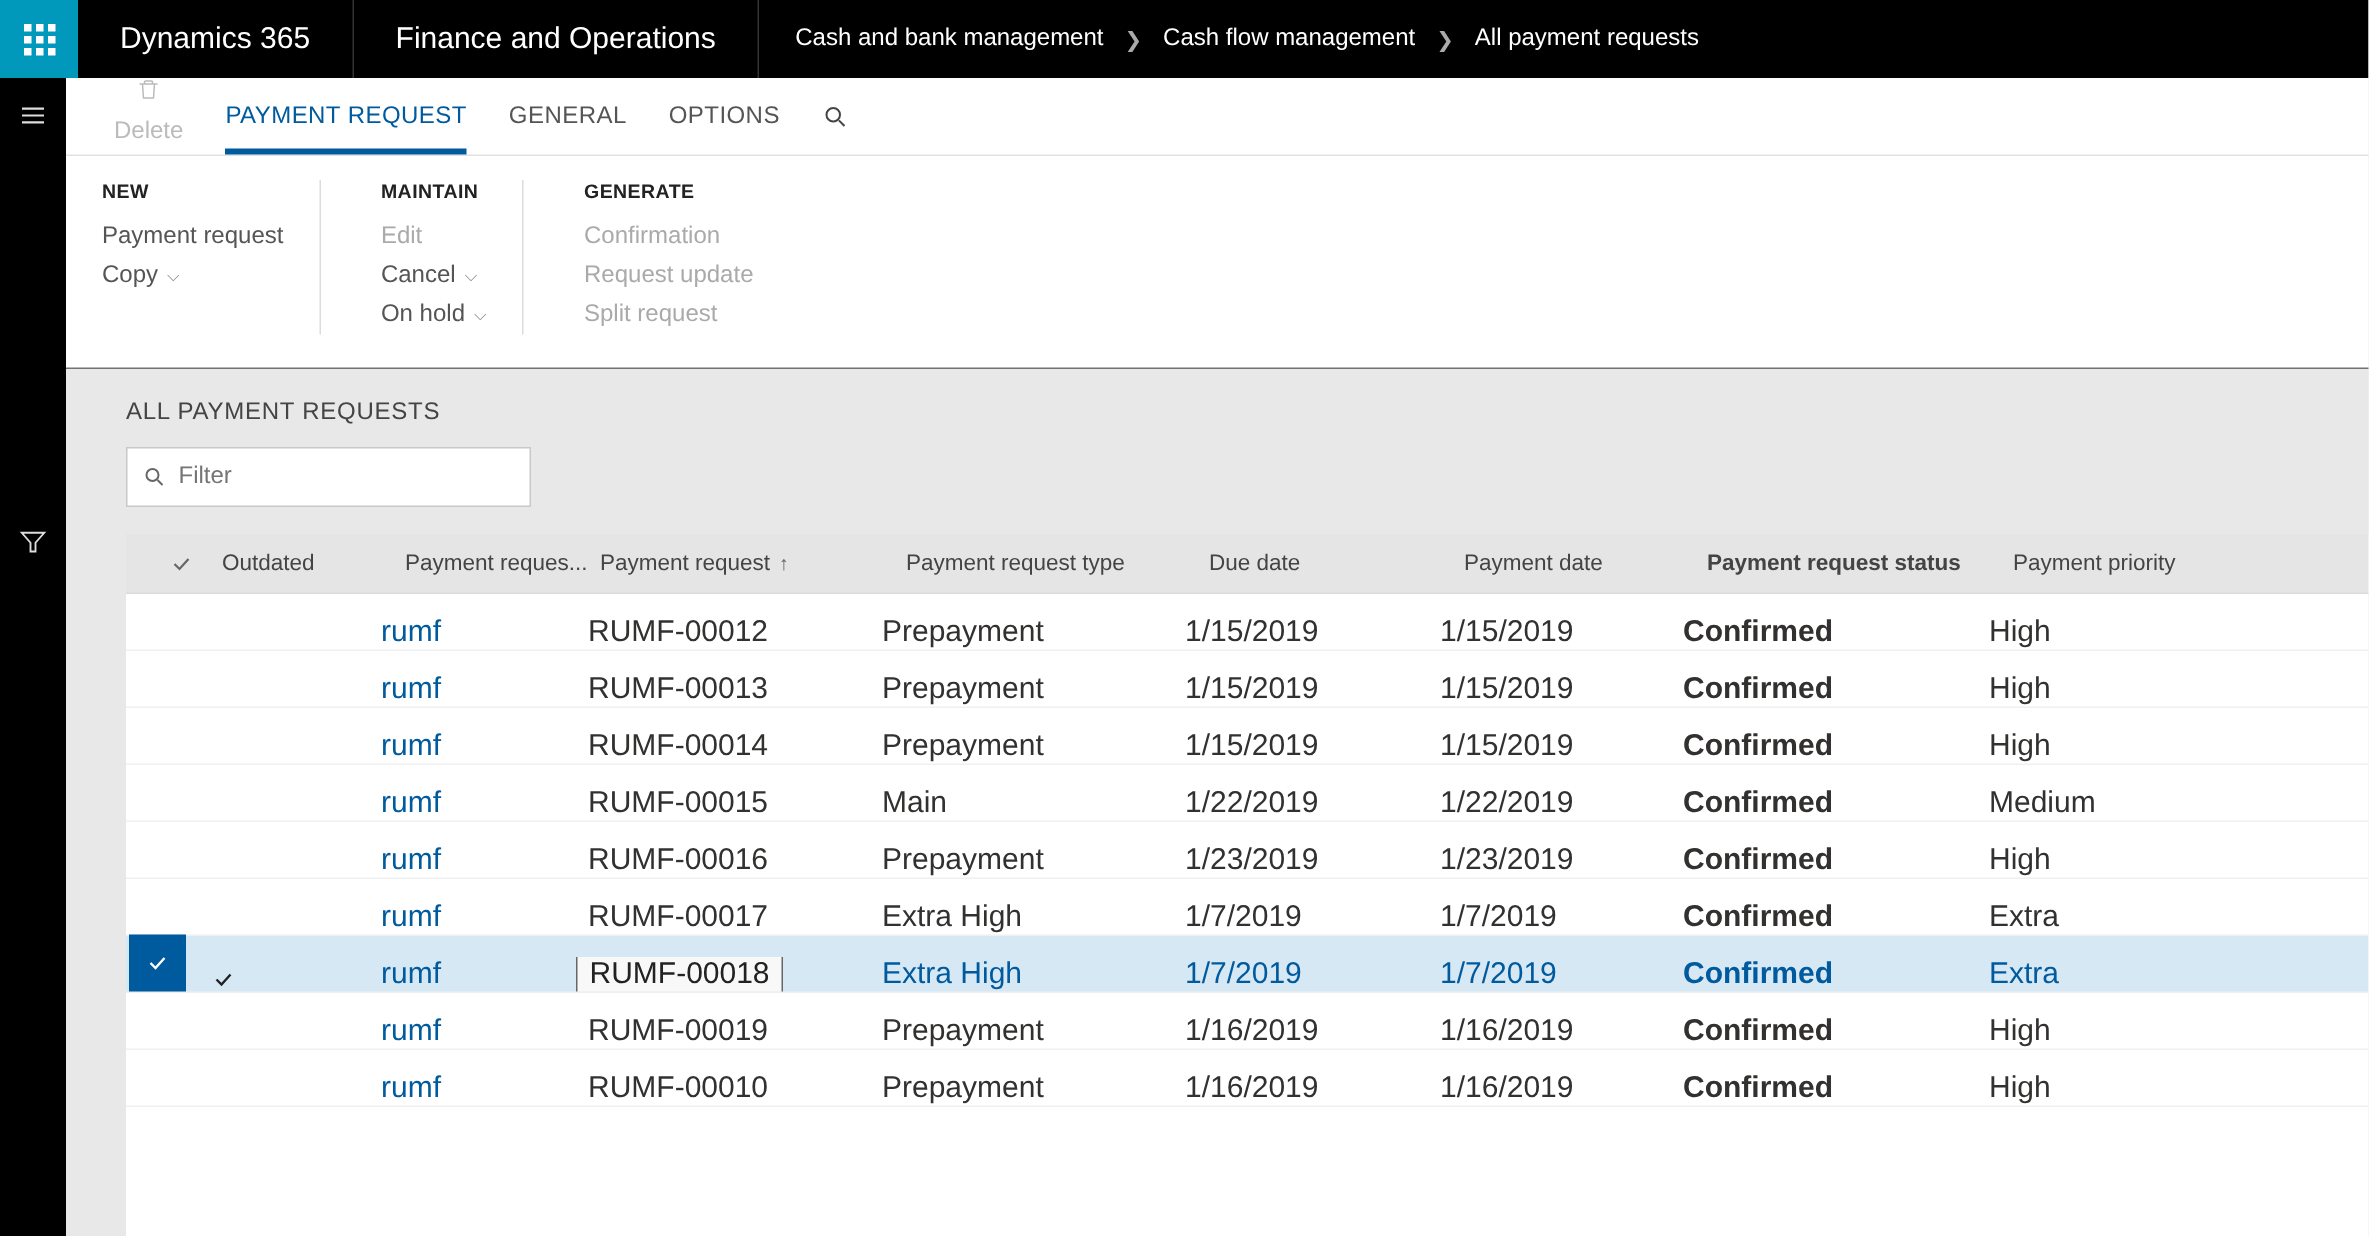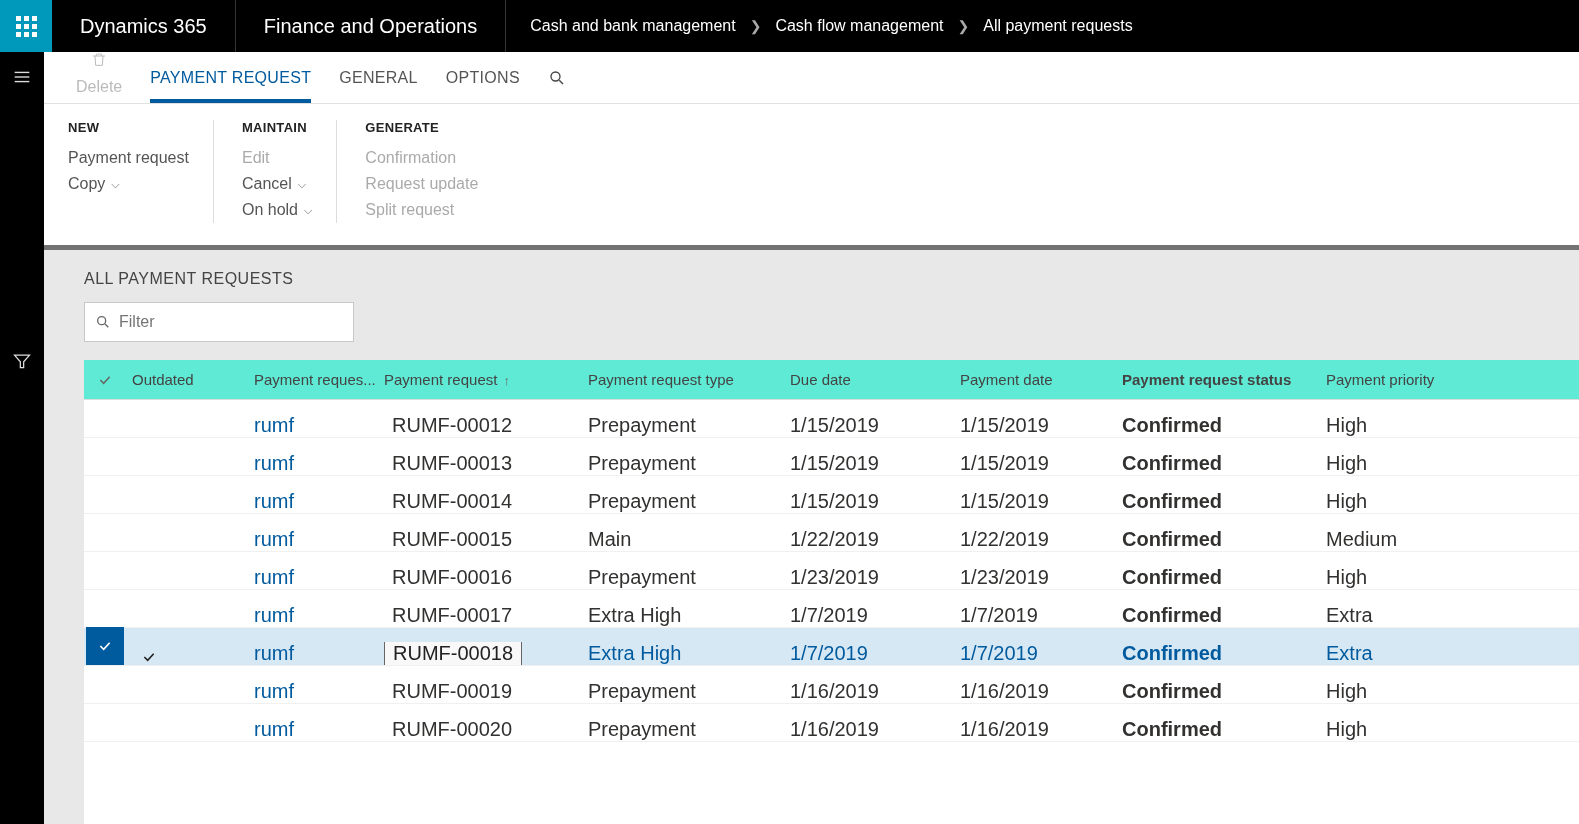--- a/index.html
+++ b/index.html
@@ -19,35 +19,35 @@
 .hamb svg { width: 22px; height: 22px; }
 .main { position: absolute; left: 44px; top: 52px; right: 0; bottom: 0; background: #e8e8e8; display: flex; flex-direction: column; }
 .action-bar { background: #fff; border-bottom: 1px solid #e1e1e1; height: 52px; display: flex; align-items: stretch; padding-left: 18px; }
 .ab-btn { display: flex; align-items: center; padding: 0 14px; font-size: 16px; color: #888; cursor: pointer; gap: 6px; flex-direction: column; }
 .ab-btn.disabled { color: #bbb; }
 .ab-tab { display: flex; align-items: center; padding: 0 14px; font-size: 16px; color: #555; cursor: pointer; text-transform: uppercase; letter-spacing: .3px; }
 .ab-tab.active { color: #005a9e; font-weight: 500; position: relative; }
 .ab-tab.active::after { content: ""; position: absolute; left: 14px; right: 14px; bottom: 0; height: 4px; background: #005a9e; }
 .ab-search { display: flex; align-items: center; padding: 0 14px; cursor: pointer; }
 .ab-search svg { width: 18px; height: 18px; stroke: #444; fill: none; stroke-width: 1.8; }
-.ribbon { background: #fff; padding: 16px 24px 22px 24px; border-bottom: 5px solid #737373; display: flex; gap: 4px; }
+.ribbon { background: #fff; padding: 16px 24px 22px 24px; border-bottom: 1px solid #737373; display: flex; gap: 16px; }
 .ribbon-group { padding: 0 24px; border-right: 1px solid #dcdcdc; }
 .ribbon-group:first-child { padding-left: 0; }
 .ribbon-group:last-child { border-right: none; }
 .ribbon-title { font-size: 13px; font-weight: 600; letter-spacing: .3px; color: #222; margin-bottom: 10px; }
 .ribbon-item { font-size: 16px; color: #555; padding: 4px 0; cursor: pointer; display: flex; align-items: center; gap: 6px; }
 .ribbon-item.dim { color: #aaa; }
 .chev-d { font-size: 11px; color: #888; }
 .page-header { padding: 20px 0 14px 40px; font-size: 16px; letter-spacing: .5px; color: #444; }
 .filter-wrap { padding: 0 0 18px 40px; }
 .filter-box { width: 270px; height: 40px; border: 1px solid #c8c8c8; background: #fff; display: flex; align-items: center; padding: 0 10px; gap: 8px; justify-content: flex-end; }
 .filter-box input { border: none; outline: none; font-size: 16px; flex: 1; color: #555; }
 .filter-box svg { width: 16px; height: 16px; stroke: #666; fill: none; stroke-width: 2; }
 .grid-container { margin-left: 40px; background: #fff; flex: 1; display: flex; flex-direction: column; overflow: hidden; }
-.grid-head { display: flex; border-bottom: 1px solid #dcdcdc; background: #5eead4; font-size: 15px; color: #444; height: 40px; align-items: center; }
+.grid-head { display: flex; border-bottom: 1px solid #dcdcdc; background: #e5e5e5; font-size: 15px; color: #444; height: 40px; align-items: center; padding-left: 16px; }
 .c-sel { width: 42px; display: flex; justify-content: center; }
 .c-out { width: 128px; padding-left: 6px; }
 .c-pr1 { width: 130px; padding-left: 0; }
 .c-pr2 { width: 204px; padding-left: 0; }
 .c-type { width: 202px; }
 .c-due { width: 170px; }
 .c-pdate { width: 162px; }
 .c-stat { width: 204px; font-weight: bold; }
 .c-prio { width: 170px; }
 .sort-arrow { display: inline-block; margin-left: 6px; font-size: 13px; color: #666; }
@@ -329,21 +329,21 @@
           <div class="c-prio cell">High</div>
         </div>
         <div class="row">
           <div class="c-sel">
             <div class="c-sel-box"></div>
           </div>
           <div style="width: 128px; display: flex;">
             <div class="c-out c-out-chk chk"></div>
           </div>
           <div class="c-pr1 cell link">rumf</div>
-          <div class="c-pr2 cell"><span class="pr-cell">RUMF-00020</span></div>
+          <div class="c-pr2 cell"><span class="pr-cell">RUMF-00010</span></div>
           <div class="c-type cell">Prepayment</div>
           <div class="c-due cell">1/16/2019</div>
           <div class="c-pdate cell">1/16/2019</div>
           <div class="c-stat cell">Confirmed</div>
           <div class="c-prio cell">High</div>
         </div>
       </div>
   </div>
 
 </div>

